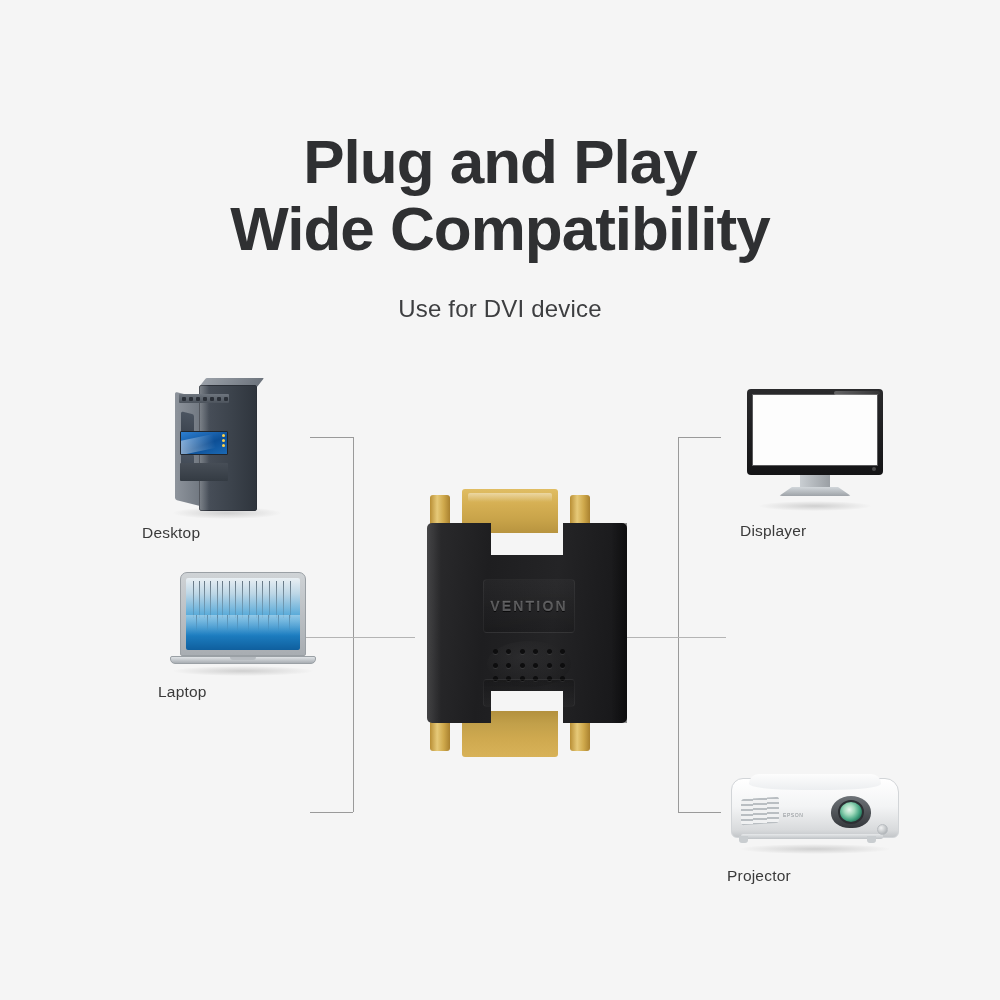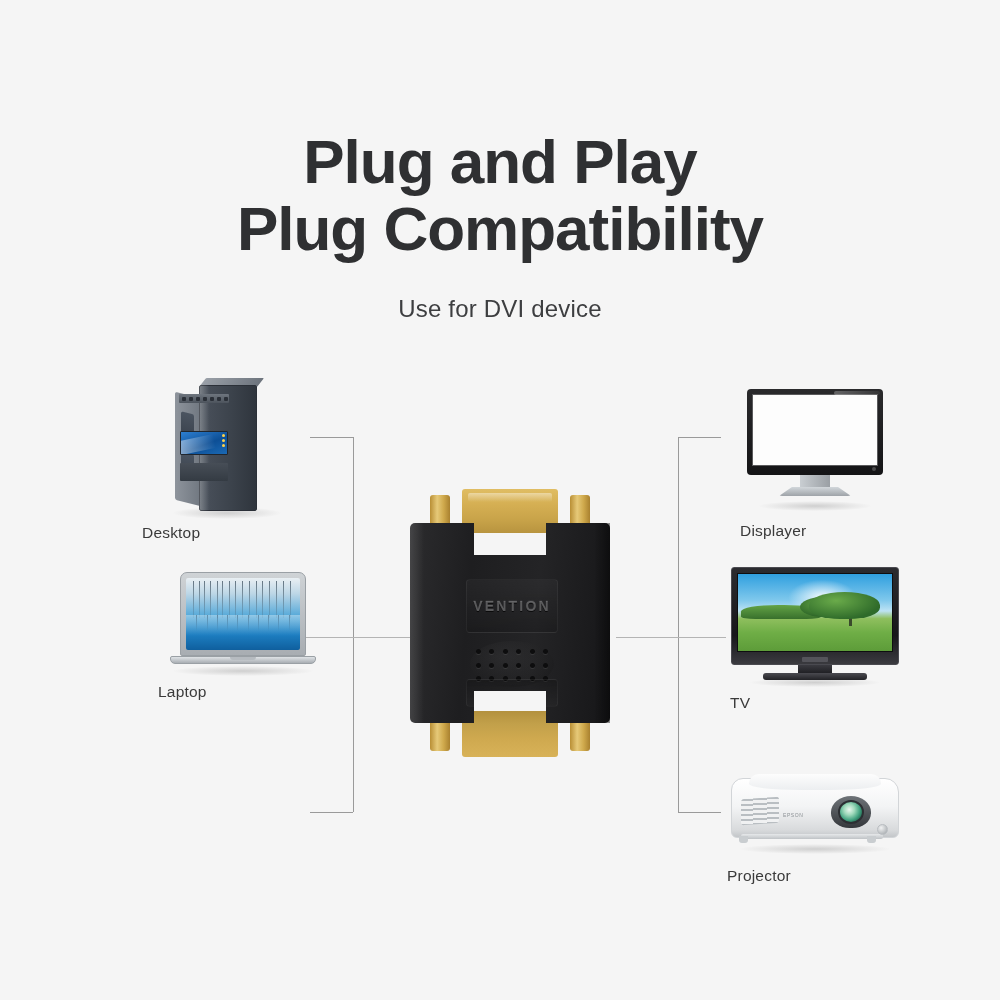--- a/index.html
+++ b/index.html
@@ -303,21 +303,21 @@
   .ad-post{
     position:absolute;width:20px;height:36px;border-radius:3px;
     background:linear-gradient(90deg,#b98f35,#e6c978 36%,#cfa94c 68%,#a9812f 100%);
   }
   .ad-post.tl{left:20px;top:6px;}
   .ad-post.tr{right:20px;top:6px;}
   .ad-post.bl{left:20px;bottom:6px;}
   .ad-post.br{right:20px;bottom:6px;}
 
   .ad-body{
-    position:absolute;left:0;top:34px;width:200px;height:200px;
+    position:absolute;left:17px;top:34px;width:200px;height:200px;
     background:linear-gradient(95deg,#2c2c2e 0%,#1e1e20 30%,#242426 62%,#161618 100%);
     border-radius:5px;
     clip-path:polygon(
       0% 0%, 32% 0%, 32% 16%, 68% 16%, 68% 0%, 100% 0%,
       100% 100%, 68% 100%, 68% 84%, 32% 84%, 32% 100%, 0% 100%
     );
   }
   .ad-body:before{
     content:"";position:absolute;left:0;top:0;width:14px;height:100%;
     background:linear-gradient(90deg,rgba(255,255,255,.12),rgba(255,255,255,0));
@@ -357,21 +357,21 @@
     background:linear-gradient(180deg,rgba(0,0,0,.16),rgba(255,255,255,.025));
   }
 </style>
 </head>
 <body>
 
 <div class="stage">
 
   <div class="headline">
     <span>Plug and Play</span>
-    <span class="l2">Plug Compatibility</span>
+    <span class="l2">Wide Compatibility</span>
   </div>
   <div class="subtitle">Use for DVI device</div>
 
   <div class="bracket">
     <div class="v-line" style="left:353px;top:400px;height:375px;"></div>
     <div class="h-line" style="left:310px;top:400px;width:43px;"></div>
     <div class="h-line soft" style="left:305px;top:600px;width:110px;"></div>
     <div class="h-line" style="left:310px;top:775px;width:43px;"></div>
   </div>
 
@@ -469,40 +469,20 @@
           <div class="screen"></div>
           <div class="led"></div>
         </div>
         <div class="neck"></div>
         <div class="foot"></div>
       </div>
     </div>
     <div class="cap">Displayer</div>
   </div>
 
-  <div class="device" style="left:730px;top:530px;width:170px;">
-    <div class="art" style="width:170px;height:120px;">
-      <div class="shadow" style="bottom:0;width:130px;height:9px;"></div>
-      <div class="tv">
-        <div class="frame">
-          <div class="screen">
-            <div class="sun"></div>
-            <div class="hedge"></div>
-            <div class="canopy2"></div>
-            <div class="trunk"></div>
-            <div class="canopy"></div>
-          </div>
-          <div class="logo"></div>
-        </div>
-        <div class="neck"></div>
-        <div class="foot"></div>
-      </div>
-    </div>
-    <div class="cap">TV</div>
-  </div>
 
   <div class="device" style="left:727px;top:735px;width:176px;">
     <div class="art" style="width:176px;height:88px;">
       <div class="shadow" style="bottom:6px;width:150px;height:10px;"></div>
       <div class="projector">
         <div class="body"></div>
         <div class="topface"></div>
         <div class="vent"></div>
         <div class="brand">EPSON</div>
         <div class="lensring"></div>

